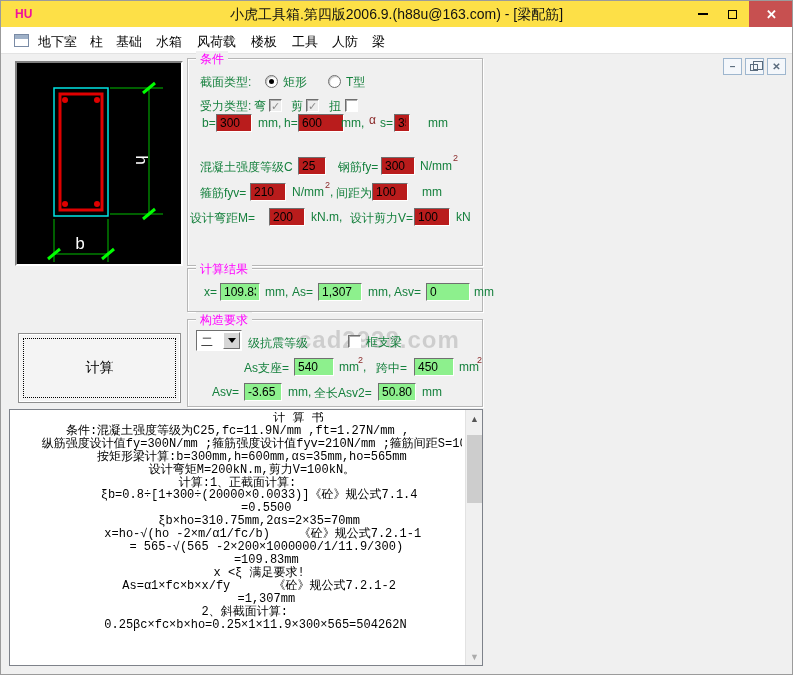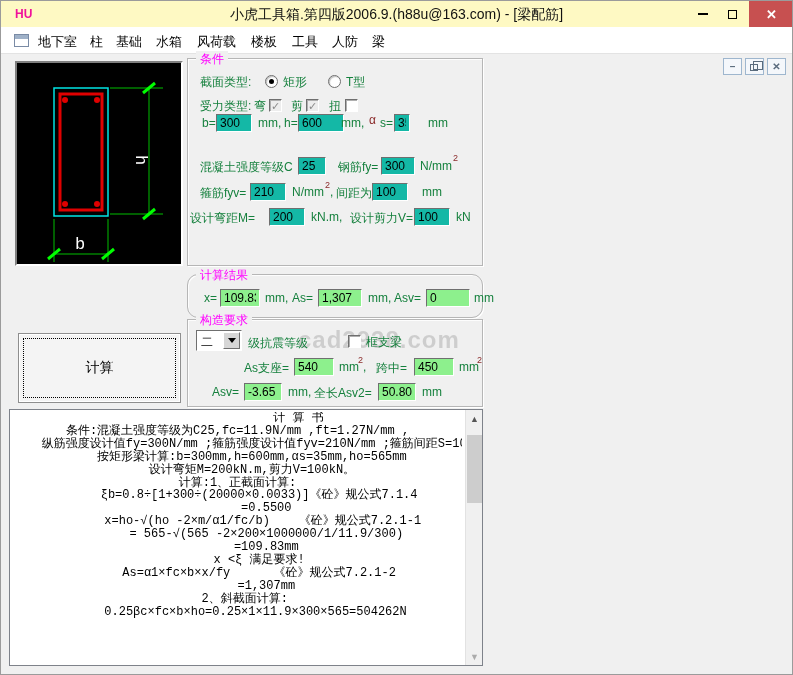--- a/index.html
+++ b/index.html
@@ -3,21 +3,21 @@
 <meta charset="utf-8">
 <style>
   * { margin:0; padding:0; box-sizing:border-box; }
   html,body { background:#888; }
   body { font-family:"Liberation Sans", sans-serif; }
   #win {
     position:relative; width:793px; height:675px;
     background:#F0F0F0; border:1px solid #9B9B9B; overflow:hidden;
   }
   
-  #titlebar { position:absolute; left:0; top:0; width:100%; height:26px; background:#fef9c3; }
+  #titlebar { position:absolute; left:0; top:0; width:100%; height:26px; background:#fde047; }
   #logo { position:absolute; left:14px; top:6px; font-size:12px; font-weight:bold; color:#F0119B; letter-spacing:0px; }
   #title { position:absolute; left:0; right:0; top:5px; text-align:center; font-size:14px; color:#111; }
   .capbtn { position:absolute; top:0; height:26px; display:flex; align-items:center; justify-content:center; }
   #btn-min { left:688px; width:28px; }
   #btn-max { left:716px; width:30px; }
   #btn-close { left:748px; width:45px; background:#C75050; }
   .glyph-min { width:10px; height:0; border-top:2px solid #000; }
   .glyph-max { width:9px; height:9px; border:1.5px solid #000; background:transparent; }
   .glyph-x { color:#fff; font-size:13px; font-weight:bold; line-height:1; }
   
@@ -29,27 +29,27 @@
   .mdibtn .g { color:#5A6B7D; font-size:10px; line-height:1; font-weight:bold; }
   .glyph-restore { position:relative; width:8px; height:7px; border:1px solid #5A6B7D; background:#F4F7FB; margin-top:2px; margin-left:-2px;}
   .glyph-restore::before { content:""; position:absolute; left:2px; top:-4px; width:8px; height:7px; border:1px solid #5A6B7D; }
   
   #draw { position:absolute; left:14px; top:60px; width:168px; height:205px; background:#000;
     border-top:2px solid #808080; border-left:2px solid #808080; border-bottom:2px solid #FFF; border-right:2px solid #FFF; }
   
   .groupbox { position:absolute; border:1px solid #B6B6B6; box-shadow:1px 1px 0 #FFFFFF, inset 1px 1px 0 #FDFDFD; }
   .grouptitle { position:absolute; top:-8px; left:8px; background:#F0F0F0; padding:0 4px; font-size:12px; color:#FF00FF; }
   #grp-cond { left:186px; top:57px; width:296px; height:208px; }
-  #grp-res  { left:186px; top:273px; width:296px; height:44px;border-radius:11px; }
+  #grp-res  { left:186px; top:267px; width:296px; height:44px; }
   #grp-con  { left:186px; top:318px; width:296px; height:88px; }
   .lbl { position:absolute; font-size:12px; color:#15803d; white-space:nowrap; }
   .sym { color:#8B2B2B; }
   .sup { position:absolute; font-size:9px; color:#8B2B2B; white-space:nowrap; }
   .field { position:absolute; height:18px; font-size:12px; font-family:"Liberation Sans",sans-serif; color:#000;
-    background:#14b8a6; padding:0 3px;
+    background:#b91c1c; padding:0 3px;
     border-top:1px solid #6F6F6F; border-left:1px solid #6F6F6F; border-bottom:1px solid #FFF; border-right:1px solid #FFF; }
   .field.green { background:#8DF08D; }
   
   .radio { position:absolute; width:13px; height:13px; border-radius:50%; background:#fff;
     border:1px solid #6F6F6F; box-shadow:inset 1px 1px 1px rgba(0,0,0,.25); }
   .radio.sel::after { content:""; position:absolute; left:3px; top:3px; width:5px; height:5px; border-radius:50%; background:#000; }
   .chk { position:absolute; width:13px; height:13px; background:#fff;
     border-top:1px solid #6F6F6F; border-left:1px solid #6F6F6F; border-bottom:1px solid #FFF; border-right:1px solid #FFF;
     box-shadow:inset 1px 1px 0 #AFAFAF; font-size:11px; line-height:12px; text-align:center; }
   .chk.dis { background:#EDEDED; color:#8A8A8A; }
@@ -251,20 +251,21 @@
   <div id="calcbook">
     <div id="cb-text">
       <div id="cb-title" class="line">计 算 书</div>
       <div class="line">条件:混凝土强度等级为C25,fc=11.9N/mm ,ft=1.27N/mm ,</div>
       <div class="line">    纵筋强度设计值fy=300N/mm ;箍筋强度设计值fyv=210N/mm ;箍筋间距S=10</div>
       <div class="line">    按矩形梁计算:b=300mm,h=600mm,αs=35mm,ho=565mm</div>
       <div class="line">    设计弯矩M=200kN.m,剪力V=100kN。</div>
       <div class="line">计算:1、正截面计算:</div>
       <div class="line">      ξb=0.8÷[1+300÷(20000×0.0033)]《砼》规公式7.1.4</div>
       <div class="line">        =0.5500</div>
+      <div class="line">      ξb×ho=310.75mm,2αs=2×35=70mm</div>
       <div class="line">       x=ho-√(ho -2×m/α1/fc/b)    《砼》规公式7.2.1-1</div>
       <div class="line">        = 565-√(565 -2×200×1000000/1/11.9/300)</div>
       <div class="line">        =109.83mm</div>
       <div class="line">      x &lt;ξ 满足要求!</div>
       <div class="line">      As=α1×fc×b×x/fy      《砼》规公式7.2.1-2</div>
       <div class="line">        =1,307mm</div>
       <div class="line"></div>
       <div class="line"></div>
       <div class="line">  2、斜截面计算:</div>
       <div class="line">     0.25βc×fc×b×ho=0.25×1×11.9×300×565=504262N</div>

